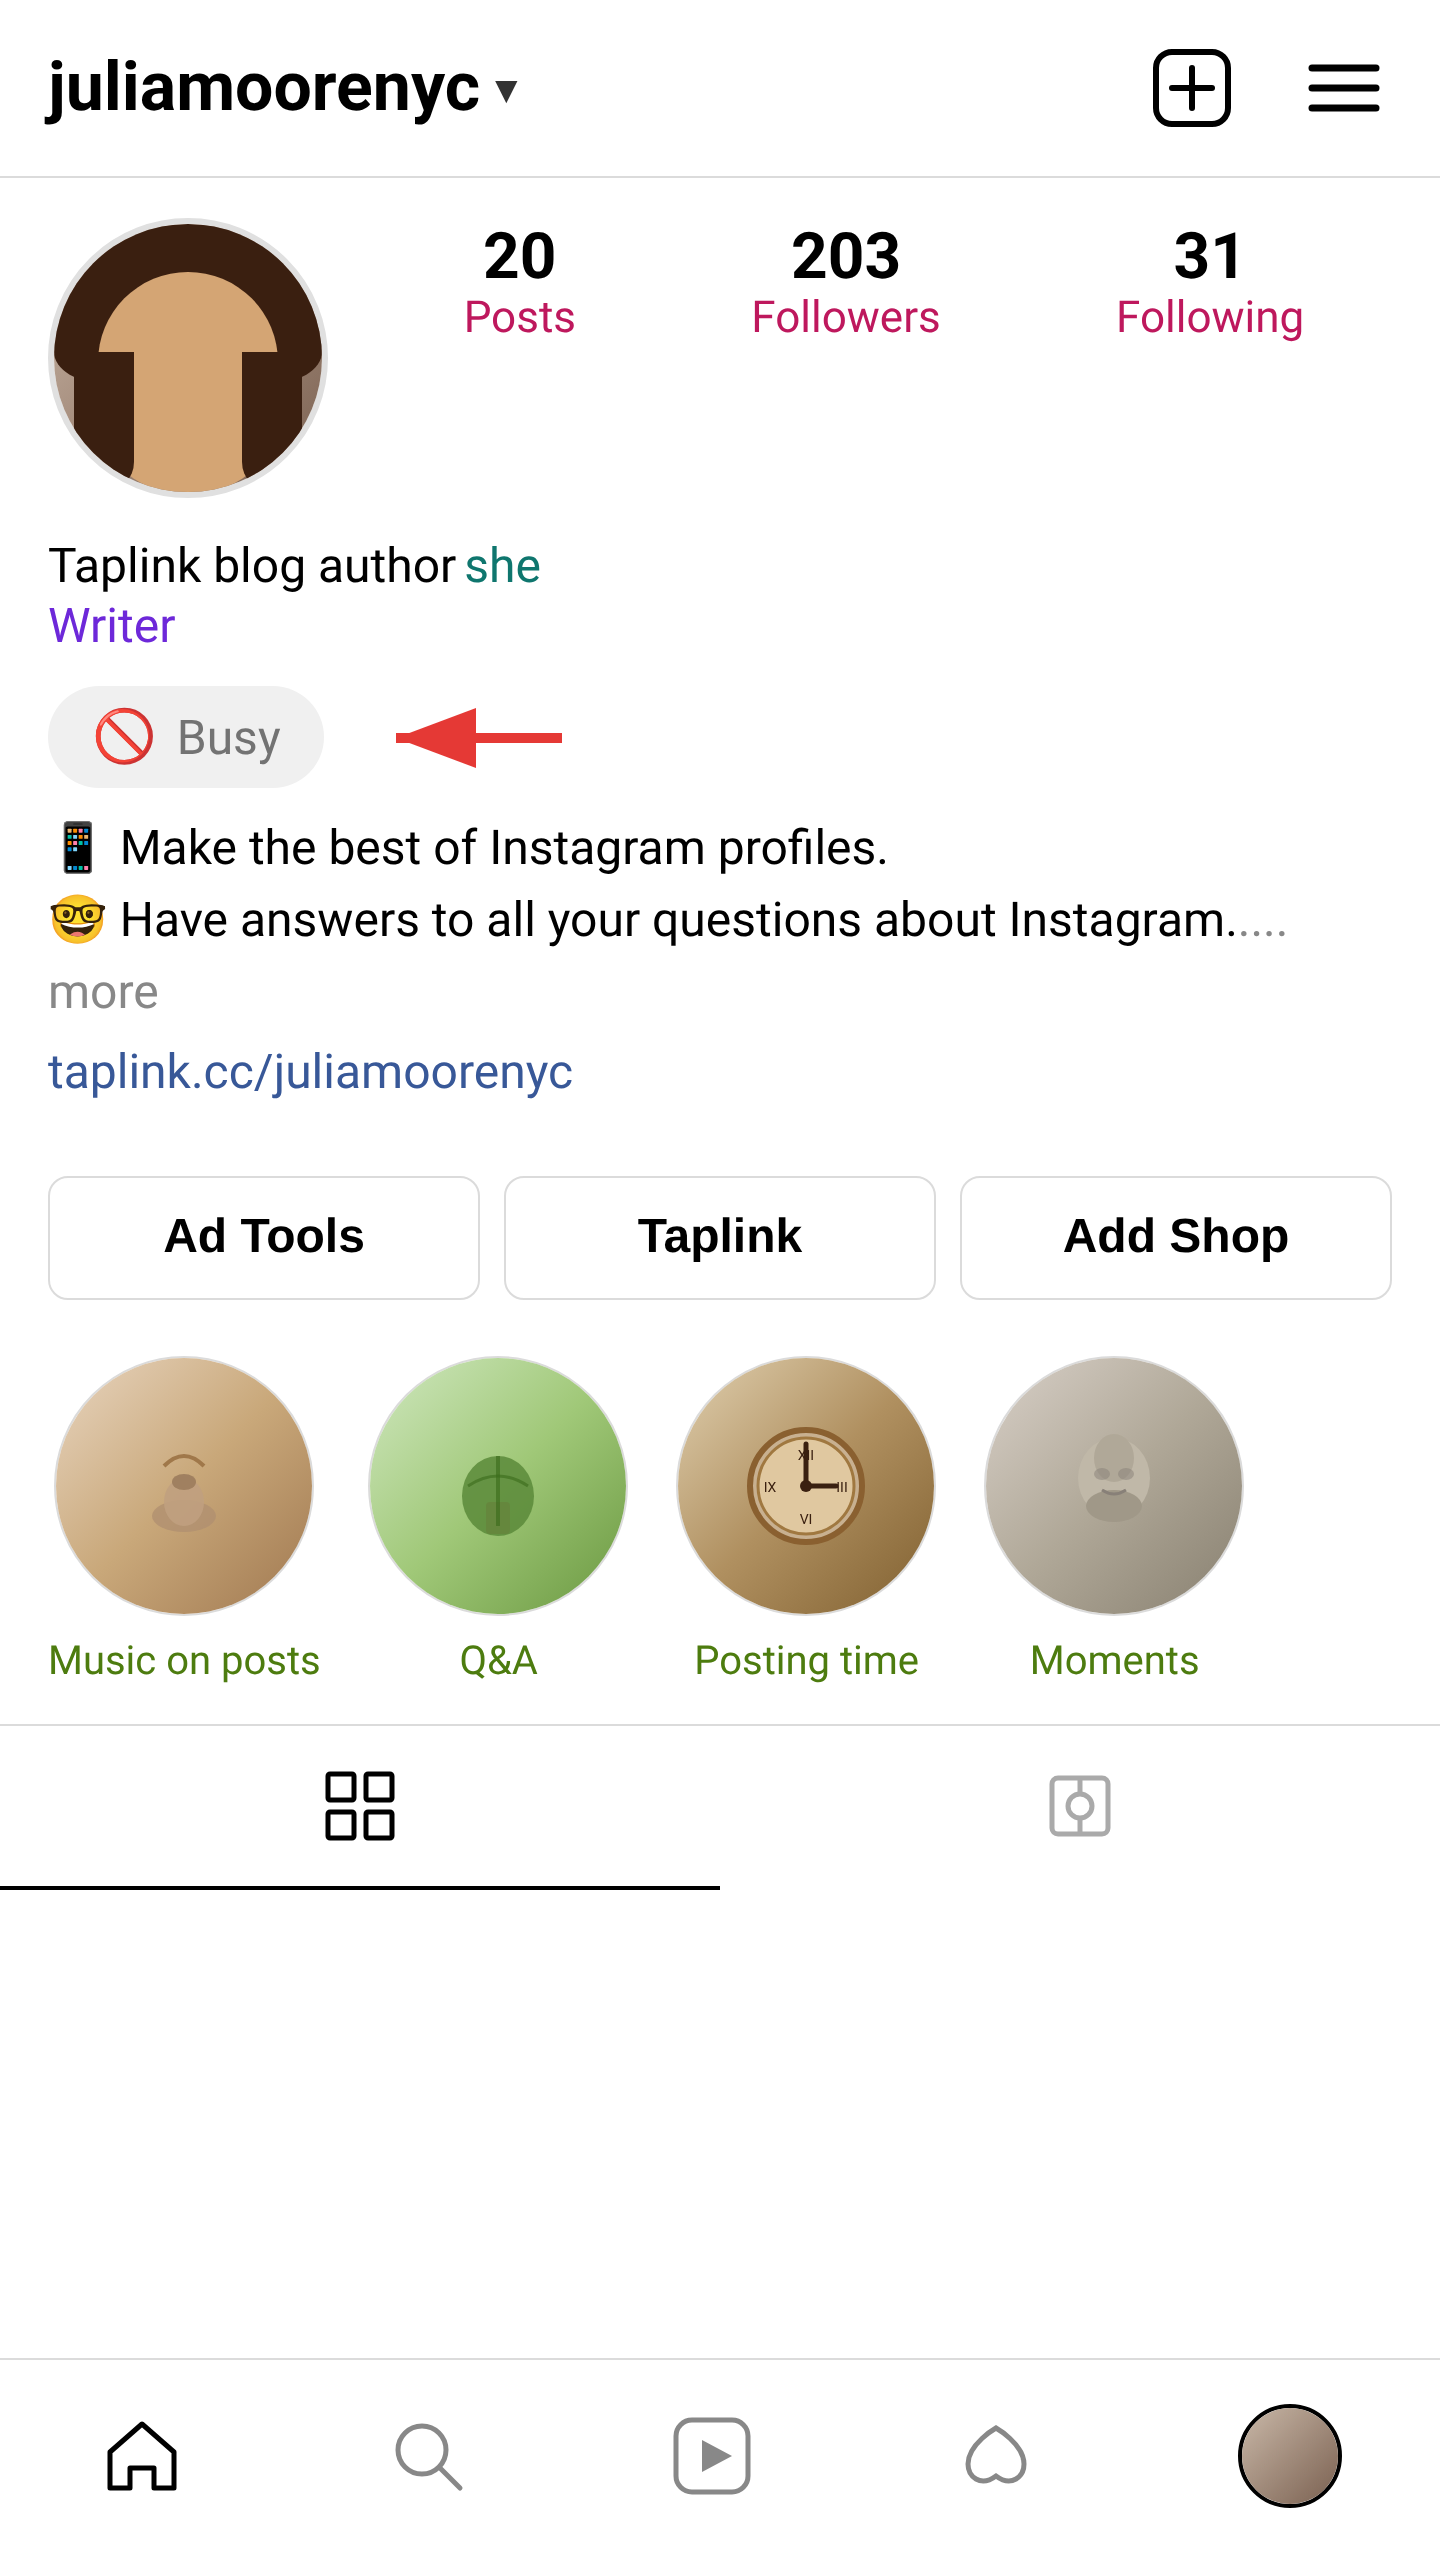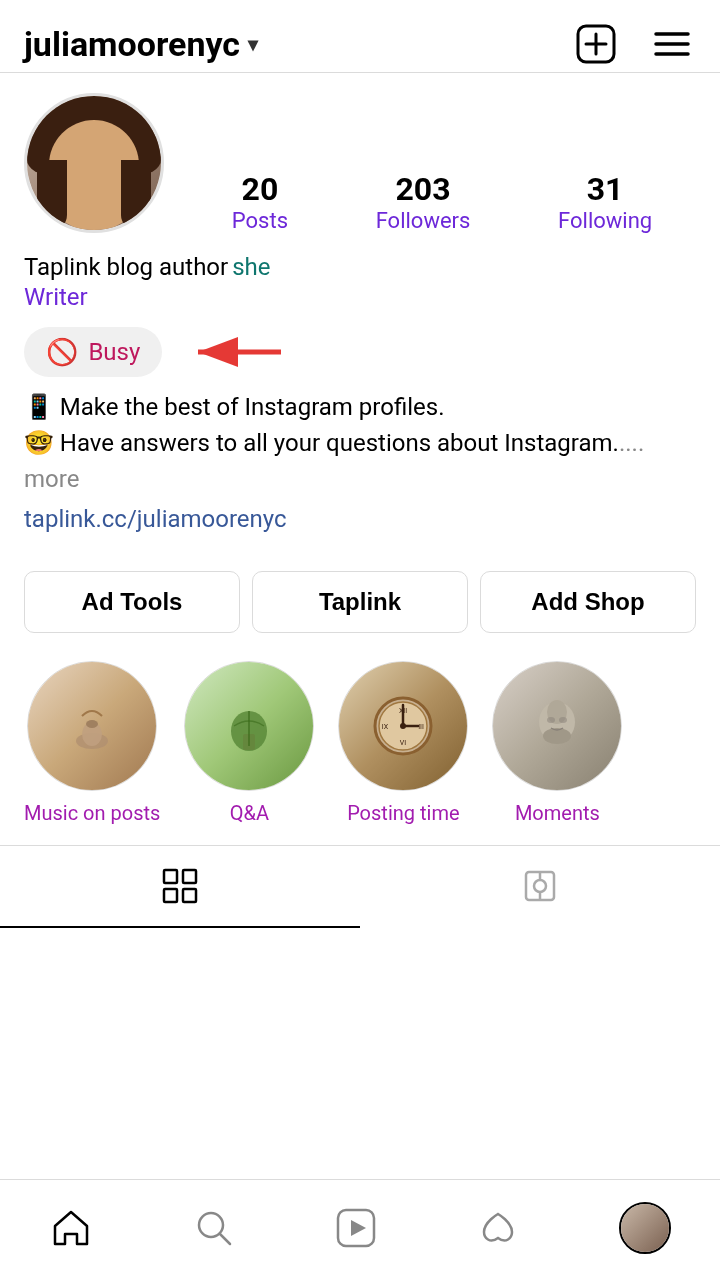--- a/index.html
+++ b/index.html
@@ -10,21 +10,21 @@
       width: 720px;
       min-height: 1280px;
       overflow-x: hidden;
     }
 
     
     .header {
       display: flex;
       align-items: center;
       justify-content: space-between;
-      padding: 20px 24px 4px;
+      padding: 20px 24px 20px;
       border-bottom: 1px solid #dbdbdb;
     }
     .header-username {
       display: flex;
       align-items: center;
       gap: 8px;
       font-size: 34px;
       font-weight: 700;
       color: #000;
     }
@@ -43,21 +43,21 @@
       cursor: pointer;
       padding: 4px;
     }
 
     
     .profile-section {
       padding: 20px 24px 12px;
     }
     .profile-top {
       display: flex;
-      align-items: flex-end;
+      align-items: flex-start;
       gap: 24px;
     }
     .avatar-wrapper {
       width: 140px;
       height: 140px;
       border-radius: 50%;
       overflow: hidden;
       border: 3px solid #e0e0e0;
       flex-shrink: 0;
     }
@@ -107,21 +107,21 @@
     }
     .stat-item {}
     .stat-number {
       font-size: 32px;
       font-weight: 700;
       color: #000;
       display: block;
     }
     .stat-label {
       font-size: 22px;
-      color: #6d28d9;
+      color: #be185d;
     }
 
     
     .bio-section {
       padding: 8px 24px 0;
     }
     .bio-name {
       font-size: 24px;
       font-weight: 400;
       color: #000;
@@ -150,21 +150,21 @@
       gap: 10px;
       background: #f0f0f0;
       border-radius: 30px;
       padding: 10px 22px;
     }
     .status-emoji {
       font-size: 26px;
     }
     .status-text {
       font-size: 24px;
-      color: #be185d;
+      color: #737373;
     }
     .arrow-indicator {
       display: flex;
       align-items: center;
     }
     .arrow-svg {
       width: 100px;
       height: 36px;
     }
 
@@ -235,21 +235,21 @@
     }
     .highlight-circle {
       width: 130px;
       height: 130px;
       border-radius: 50%;
       overflow: hidden;
       border: 1.5px solid #dbdbdb;
     }
     .highlight-label {
       font-size: 20px;
-      color: #a21caf;
+      color: #4d7c0f;
       text-align: center;
     }
 
     
     .hl-music {
       background: linear-gradient(135deg, #e8d5c0 0%, #c9a87a 50%, #a07850 100%);
       width: 100%; height: 100%;
       display: flex; align-items: center; justify-content: center;
       font-size: 50px;
     }

